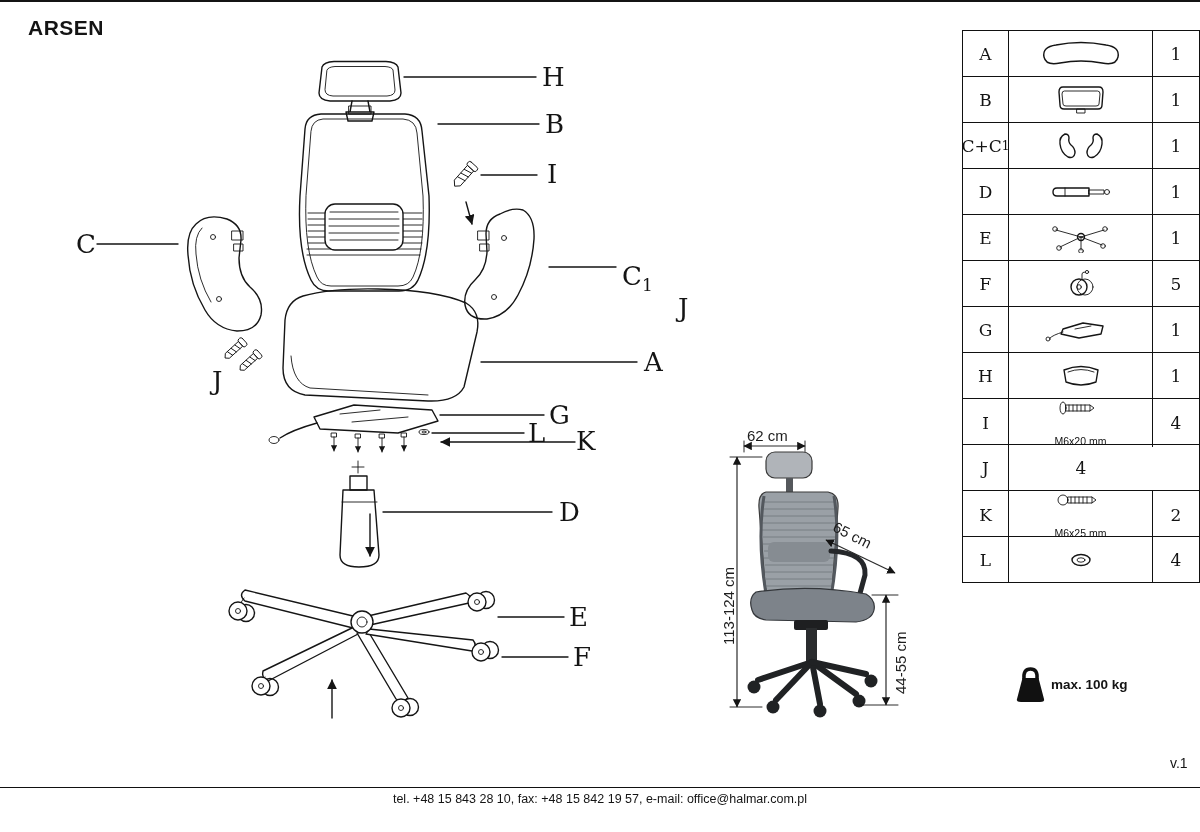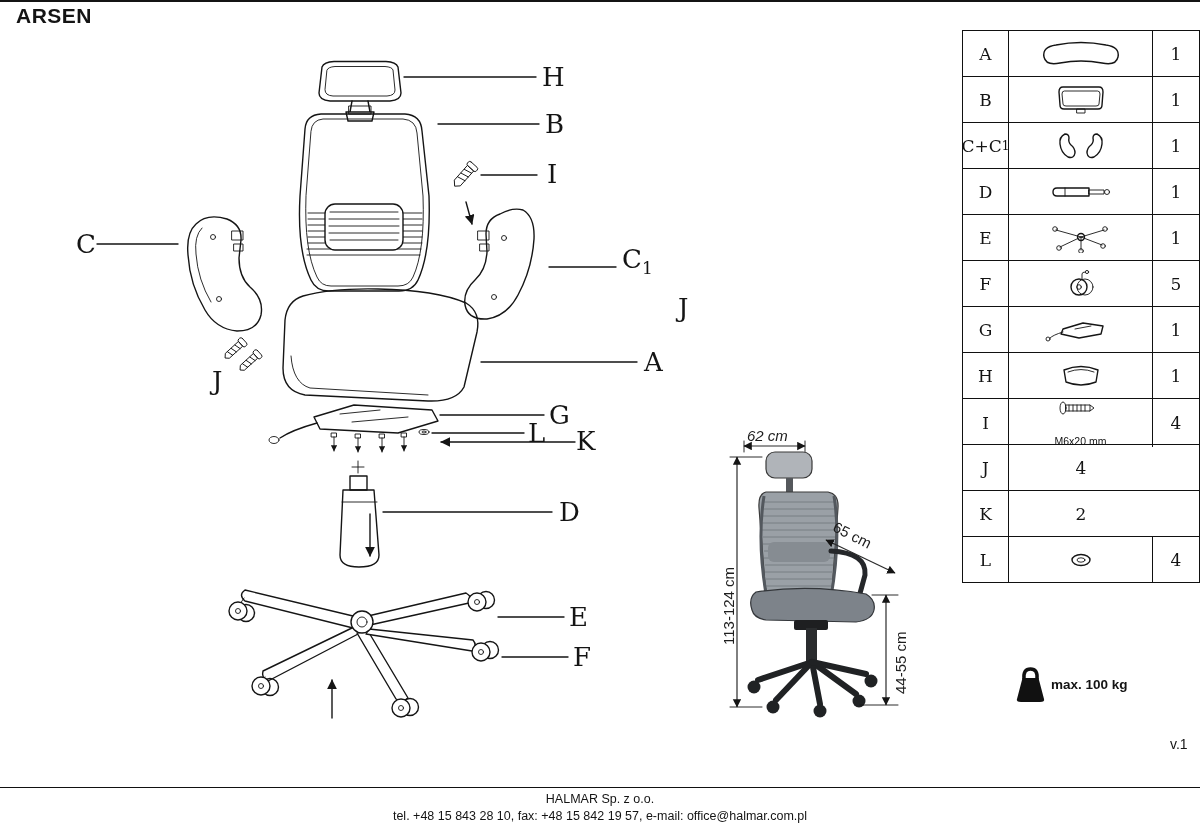--- a/index.html
+++ b/index.html
@@ -3,28 +3,28 @@
 <meta charset="utf-8">
 <style>
   html,body { margin:0; padding:0; background:#fff; }
   .page { position:relative; width:1200px; height:832px; background:#fff; overflow:hidden;
           font-family:"Liberation Sans", sans-serif; color:#141414; }
   .topline { position:absolute; left:0; top:0; width:100%; height:2px; background:#141414; }
   .art { position:absolute; left:0; top:0; width:1200px; height:832px; }
   .ln   { fill:none; stroke:#151515; stroke-width:1.4; stroke-linecap:round; stroke-linejoin:round; }
   .thin { stroke-width:0.9; }
   .fillw{ fill:#fff; stroke:#151515; stroke-width:1.4; stroke-linejoin:round; }
-  .title { position:absolute; left:16px; top:4px; margin:0; font:700 21px "Liberation Sans",sans-serif; letter-spacing:.5px;text-align:center; }
+  .title { position:absolute; left:16px; top:4px; margin:12px; font:700 21px "Liberation Sans",sans-serif; letter-spacing:.5px;text-align:center; }
   .lbl { position:absolute; font:26px "DejaVu Serif", serif; line-height:1; color:#141414; }
   .lbl sub { font-size:17px; }
   .dim { position:absolute; font:15px "Liberation Sans", sans-serif; color:#1d1d1d; white-space:nowrap; }
   .rot-up { transform:rotate(-90deg); transform-origin:0 0; }
   .rot-depth { transform:rotate(27deg); transform-origin:0 0; }
   .maxload { position:absolute; left:1051px; top:677px; font:700 13.5px "Liberation Sans",sans-serif;text-align:center; }
-  .version { position:absolute; left:1170px; top:736px; font:14px "Liberation Sans",sans-serif; }
+  .version { position:absolute; left:1170px; top:755px; font:14px "Liberation Sans",sans-serif; }
 
   .parts { position:absolute; left:962px; top:30px; width:236px; border:1.5px solid #111; background:#fff; }
   .prow { display:grid; grid-template-columns:46px 1fr 46px; height:45px; border-bottom:1.5px solid #111; }
   .prow:last-child { border-bottom:none; }
   .pcell { display:flex; align-items:center; justify-content:center; }
   .pcell.letter { border-right:1.5px solid #111; font:17px "DejaVu Serif", serif; }
   .pcell.letter sub { font-size:12px; }
   .pcell.iconc { border-right:1.5px solid #111; flex-direction:column; }
   .pcell.qty { font:17px "DejaVu Serif", serif; }
   .psize { font:10.5px "Liberation Sans", sans-serif; margin-top:18px; }
@@ -245,32 +245,32 @@
       <path d="M1017 699 L1022.5 678 L1038.5 678 L1044 699 Q1045 702 1040 702 L1021 702 Q1016 702 1017 699 Z" fill="#111"></path>
     </g>
   </svg>
 
   <h1 class="title">ARSEN</h1>
 
   <div class="lbl" style="left:542px; top:64px;">H</div>
   <div class="lbl" style="left:545px; top:111px;">B</div>
   <div class="lbl" style="left:547px; top:161px;">I</div>
   <div class="lbl" style="left:76px;  top:231px;">C</div>
-  <div class="lbl" style="left:622px; top:246px;"><span>C</span><sub>1</sub></div>
+  <div class="lbl" style="left:622px; top:263px;"><span>C</span><sub>1</sub></div>
   <div class="lbl" style="left:678px; top:295px;">J</div>
   <div class="lbl" style="left:644px; top:349px;">A</div>
   <div class="lbl" style="left:549px; top:402px;">G</div>
   <div class="lbl" style="left:528px; top:420px;">L</div>
   <div class="lbl" style="left:576px; top:428px;">K</div>
   <div class="lbl" style="left:212px; top:368px;">J</div>
   <div class="lbl" style="left:559px; top:499px;">D</div>
   <div class="lbl" style="left:569px; top:604px;">E</div>
   <div class="lbl" style="left:573px; top:644px;">F</div>
 
-  <div class="dim" style="left:747px; top:427px;font-style:italic;">62 cm</div>
+  <div class="dim" style="left:747px; top:427px;">62 cm</div>
   <div class="dim rot-up" style="left:720px; top:645px;">113-124 cm</div>
   <div class="dim rot-depth" style="left:838px; top:518px;">65 cm</div>
   <div class="dim rot-up" style="left:892px; top:694px;">44-55 cm</div>
 
   <div class="maxload">max. 100 kg</div>
   <div class="version">v.1</div>
 
   <div class="parts">
     <div class="prow">
       <div class="pcell letter">
@@ -409,33 +409,45 @@
     <div class="prow">
       <div class="pcell letter">
           <span>J</span>
         </div>
       <div class="pcell qty">4</div>
     </div>
     <div class="prow">
       <div class="pcell letter">
           <span>K</span>
         </div>
+      <div class="pcell iconc">
+        <svg class="icsvg" width="92" height="18" viewBox="0 0 92 18">
+            <circle class="ln thin" cx="28" cy="9" r="5"></circle>
+            <rect class="ln thin" x="33" y="6" width="24" height="6"></rect>
+            <line class="ln thin" x1="36" y1="6" x2="36" y2="12"></line>
+            <line class="ln thin" x1="40" y1="6" x2="40" y2="12"></line>
+            <line class="ln thin" x1="44" y1="6" x2="44" y2="12"></line>
+            <line class="ln thin" x1="48" y1="6" x2="48" y2="12"></line>
+            <line class="ln thin" x1="52" y1="6" x2="52" y2="12"></line>
+            <path class="ln thin" d="M57 6 L61 9 L57 12"></path>
+          </svg>
+        <div class="psize">M6x25 mm</div>
+      </div>
       <div class="pcell qty">2</div>
     </div>
     <div class="prow">
       <div class="pcell letter">
           <span>L</span>
         </div>
       <div class="pcell iconc">
         <svg class="icsvg" width="92" height="26" viewBox="0 0 92 26">
             <ellipse class="ln" cx="46" cy="13" rx="9" ry="5.5"></ellipse>
             <ellipse class="ln thin" cx="46" cy="13" rx="4" ry="2.2"></ellipse>
           </svg>
       </div>
       <div class="pcell qty">4</div>
     </div>
   </div>
 
   <div class="footer">
-    <div>HALMAR Sp. z o.o.</div>
     <div>tel. +48 15 843 28 10, fax: +48 15 842 19 57, e-mail: office@halmar.com.pl</div>
   </div>
 </div>
 
 </body></html>

